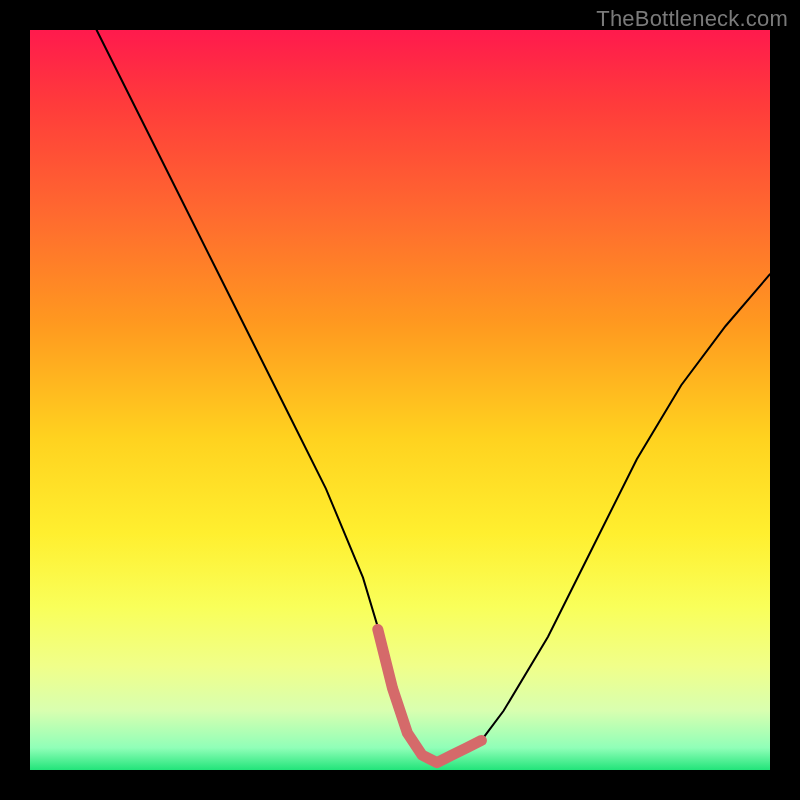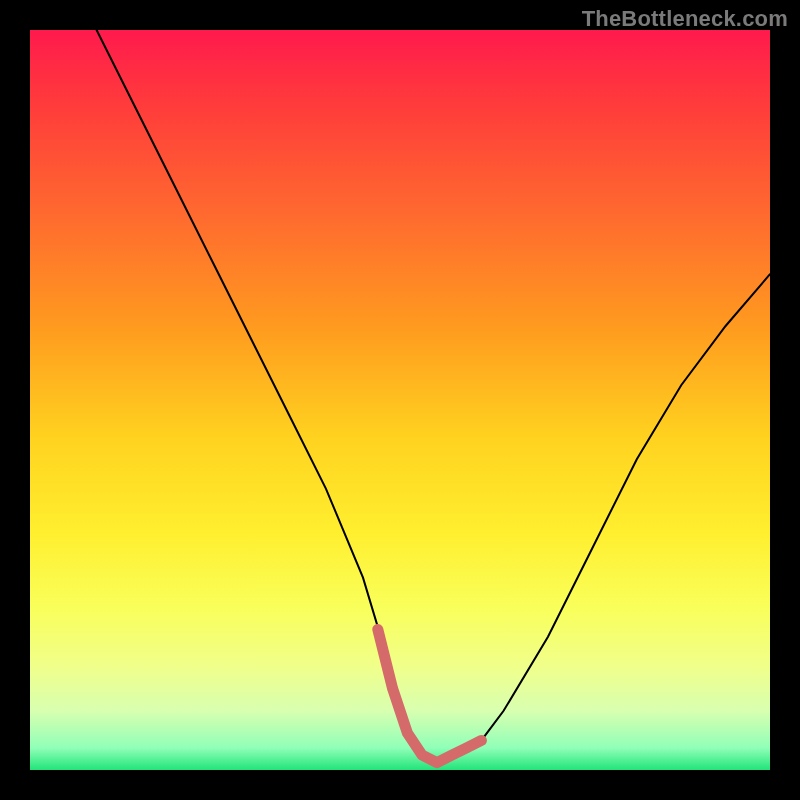--- a/index.html
+++ b/index.html
@@ -36,21 +36,21 @@
       #90ffb8 97%,
       #22e47a 100%
     );
   }
   .watermark {
     position: absolute;
     top: 6px;
     right: 12px;
     color: #7a7a7a;
     font-size: 22px;
-    font-weight: 700;
+    font-weight: 400;
     letter-spacing: 0.2px;
     user-select: none;
   }
   svg.curve {
     position: absolute;
     left: 0;
     top: 0;
     width: 740px;
     height: 740px;
     overflow: visible;

